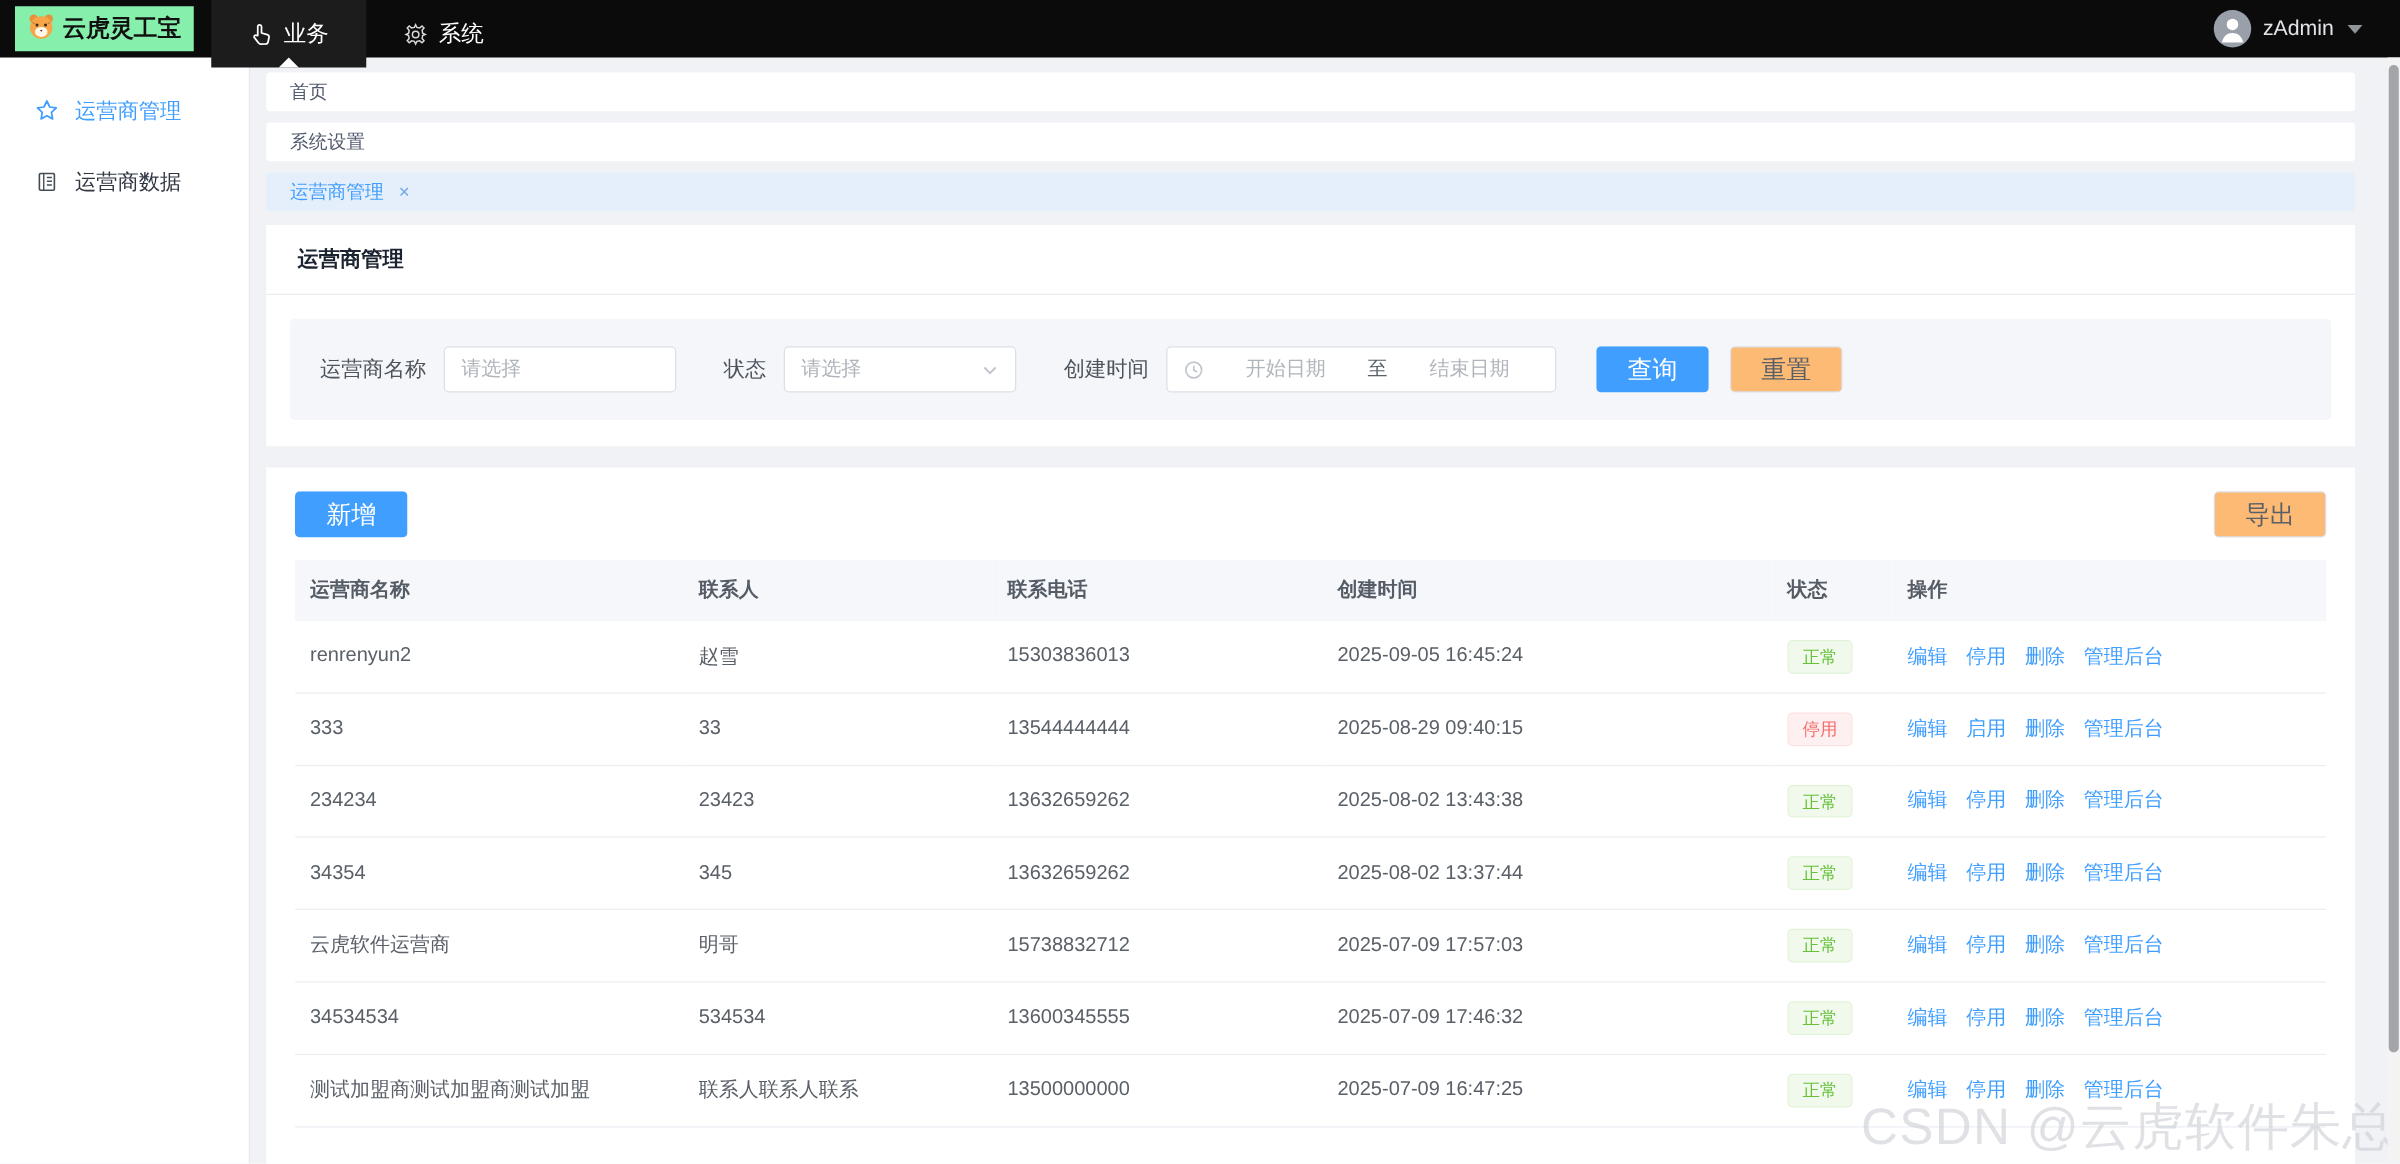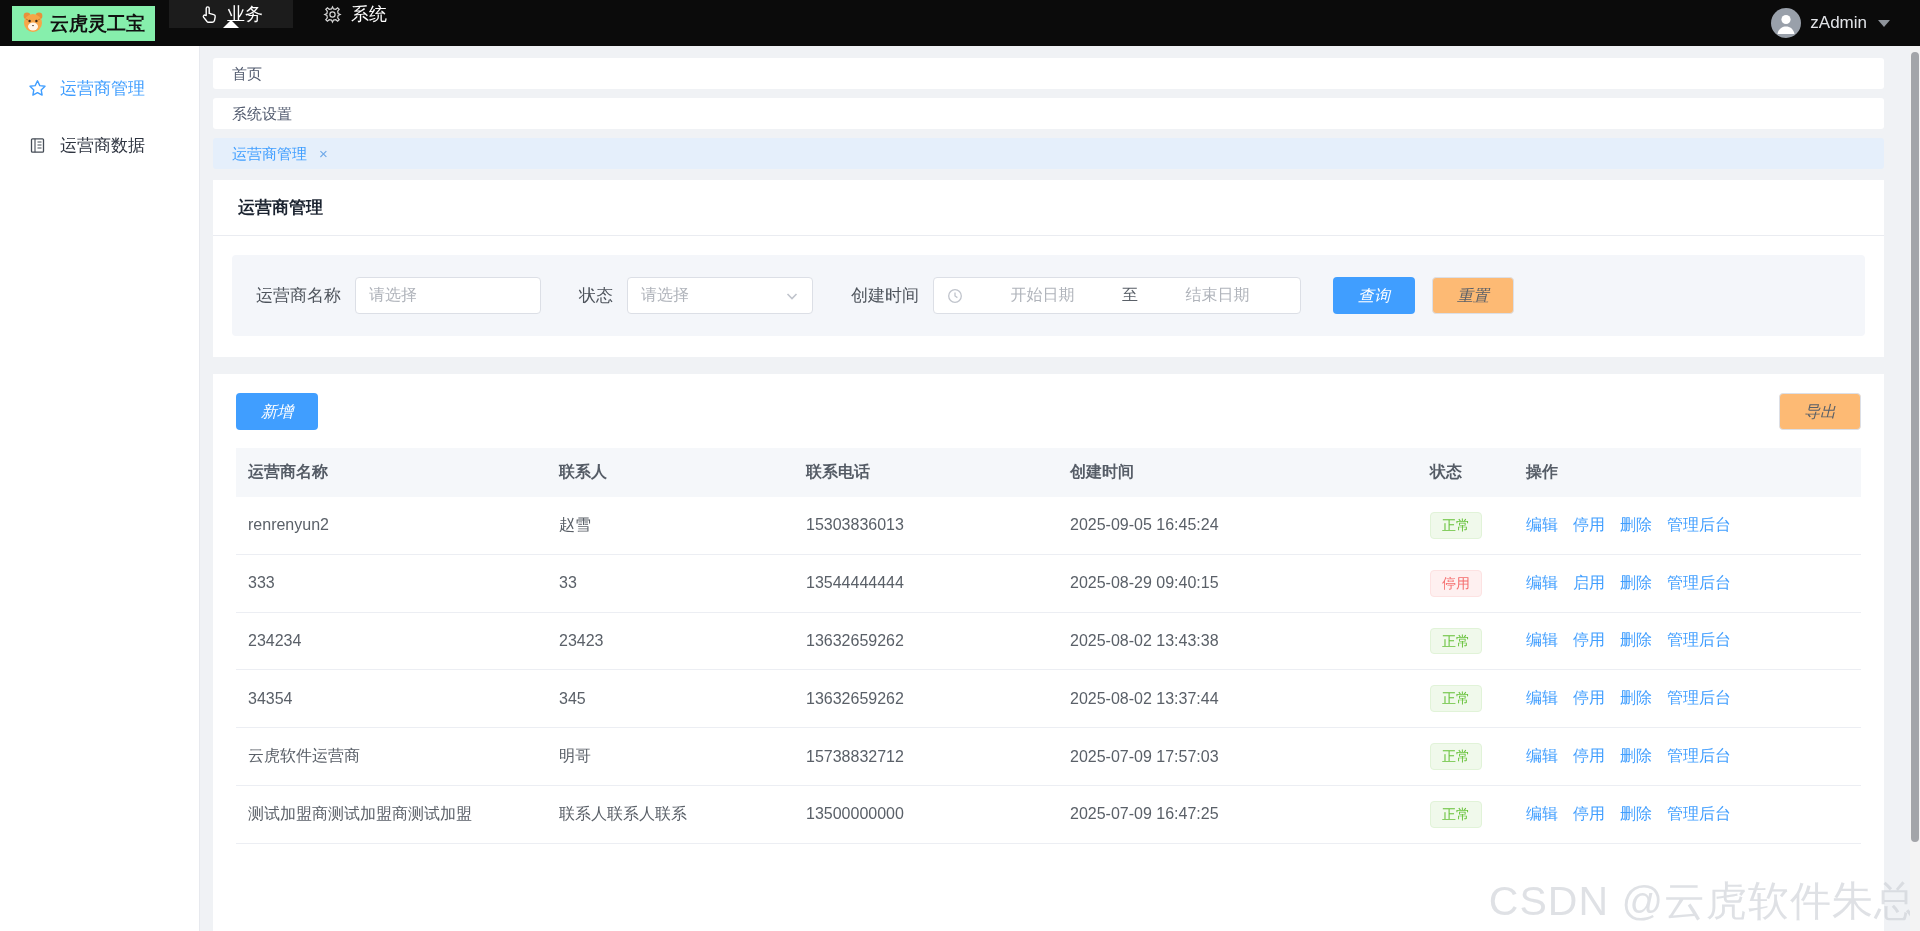--- a/index.html
+++ b/index.html
@@ -3,21 +3,21 @@
 <meta charset="utf-8">
 <style>
   * { box-sizing: border-box; margin: 0; padding: 0; }
   html,body { width:1920px; height:931px; overflow:hidden; }
   body { font-family:"Liberation Sans", sans-serif; background:#f0f2f5; position:relative; color:#606266; }
 
   
   .header { position:absolute; top:0; left:0; right:0; height:46px; background:#0b0b0b; display:flex; align-items:center; z-index:30; }
   .logo { margin-left:12px; background:#86efac; color:#111; font-weight:bold; font-size:19px; padding:5px 10px; display:flex; align-items:center; gap:6px; line-height:1; }
   .top-nav { display:flex; height:46px; margin-left:14px; }
-  .nav-item { position:relative; height:28px; display:flex; align-items:center; gap:9px; padding:0 30px; font-size:18px; color:#fff; cursor:pointer; }
+  .nav-item { position:relative; height:54px; display:flex; align-items:center; gap:9px; padding:0 30px; font-size:18px; color:#fff; cursor:pointer; }
   .nav-item.active { background:#1c1c1c; }
   .nav-item.active::after { content:""; position:absolute; bottom:0; left:50%; transform:translateX(-50%);
       border-left:8px solid transparent; border-right:8px solid transparent; border-bottom:8px solid #ffffff; }
   .nav-item svg { display:block; }
   .user { margin-left:auto; display:flex; align-items:center; gap:9px; padding-right:30px; color:#e2e4e8; font-size:17px; cursor:pointer; }
   .avatar { width:30px; height:30px; border-radius:50%; background:#99a0aa; display:flex; align-items:center; justify-content:center; overflow:hidden; }
   .caret-down { width:0; height:0; border-left:6px solid transparent; border-right:6px solid transparent; border-top:7px solid #8f949b; margin-left:2px; }
 
   
   .sidebar { position:absolute; top:46px; left:0; bottom:0; width:200px; background:#fff; border-right:1px solid #e7e9ee; padding-top:14px; z-index:20; }
@@ -35,24 +35,24 @@
 
   .card1 { background:#fff; }
   .card1-title { padding:16px 25px; font-size:17px; font-weight:600; color:#1b2330; border-bottom:1px solid #eaecf1; }
   .filter-wrap { padding:19px 19px 21px 19px; }
   .filter { background:#f4f6fa; border-radius:4px; display:flex; align-items:center; padding:22px 12px; }
   .flabel { font-size:17px; color:#4e545c; margin:0 14px 0 12px; white-space:nowrap; }
   .flabel.gap { margin-left:38px; }
   .inputbox { background:#fff; border:1px solid #dcdfe6; border-radius:4px; height:37px; display:flex; align-items:center; padding:0 13px; font-size:16px; color:#b0b4bb; }
   .inputbox.name { width:186px; }
   .inputbox.select { width:186px; justify-content:space-between; }
-  .inputbox.date { width:368px; gap:10px; }
+  .inputbox.date { width:312px; gap:10px; }
   .date-sep { color:#5a6068; font-size:16px; }
   .date-ph { flex:1; text-align:center; }
-  .btn { height:37px; padding:0 24px; border-radius:4px; font-size:16px; display:inline-flex; align-items:center; justify-content:center; cursor:pointer; border:1px solid transparent; line-height:1;font-style:italic; }
+  .btn { height:37px; padding:0 24px; border-radius:4px; font-size:20px; display:inline-flex; align-items:center; justify-content:center; cursor:pointer; border:1px solid transparent; line-height:1; }
   .btn-primary { background:#409eff; color:#fff; }
   .btn-plain { background:#fdba74; border-color:#dcdfe6; color:#5a6068; }
   .filter .btn-primary { margin-left:32px; }
   .filter .btn-plain { margin-left:17px; }
 
   .card2 { background:#fff; margin-top:17px; padding:19px 23px 22px; height:655px; position:relative; }
   .toolbar { display:flex; justify-content:space-between; align-items:center; margin-bottom:18px; }
 
   table { width:100%; border-collapse:collapse; table-layout:fixed; }
   thead th { background:#f5f7fa; text-align:left; font-size:16px; color:#555c66; font-weight:600; padding:14px 12px; }
@@ -246,20 +246,28 @@
           </tr>
           <tr>
             <td>云虎软件运营商</td>
             <td>明哥</td>
             <td>15738832712</td>
             <td>2025-07-09 17:57:03</td>
             <td><span class="tag success">正常</span></td>
             <td class="actions"><a>编辑</a><a>停用</a><a>删除</a><a>管理后台</a></td>
           </tr>
           <tr>
+            <td>34534534</td>
+            <td>534534</td>
+            <td>13600345555</td>
+            <td>2025-07-09 17:46:32</td>
+            <td><span class="tag success">正常</span></td>
+            <td class="actions"><a>编辑</a><a>停用</a><a>删除</a><a>管理后台</a></td>
+          </tr>
+          <tr>
             <td>测试加盟商测试加盟商测试加盟</td>
             <td>联系人联系人联系</td>
             <td>13500000000</td>
             <td>2025-07-09 16:47:25</td>
             <td><span class="tag success">正常</span></td>
             <td class="actions"><a>编辑</a><a>停用</a><a>删除</a><a>管理后台</a></td>
           </tr>
         </tbody>
     </table>
 

